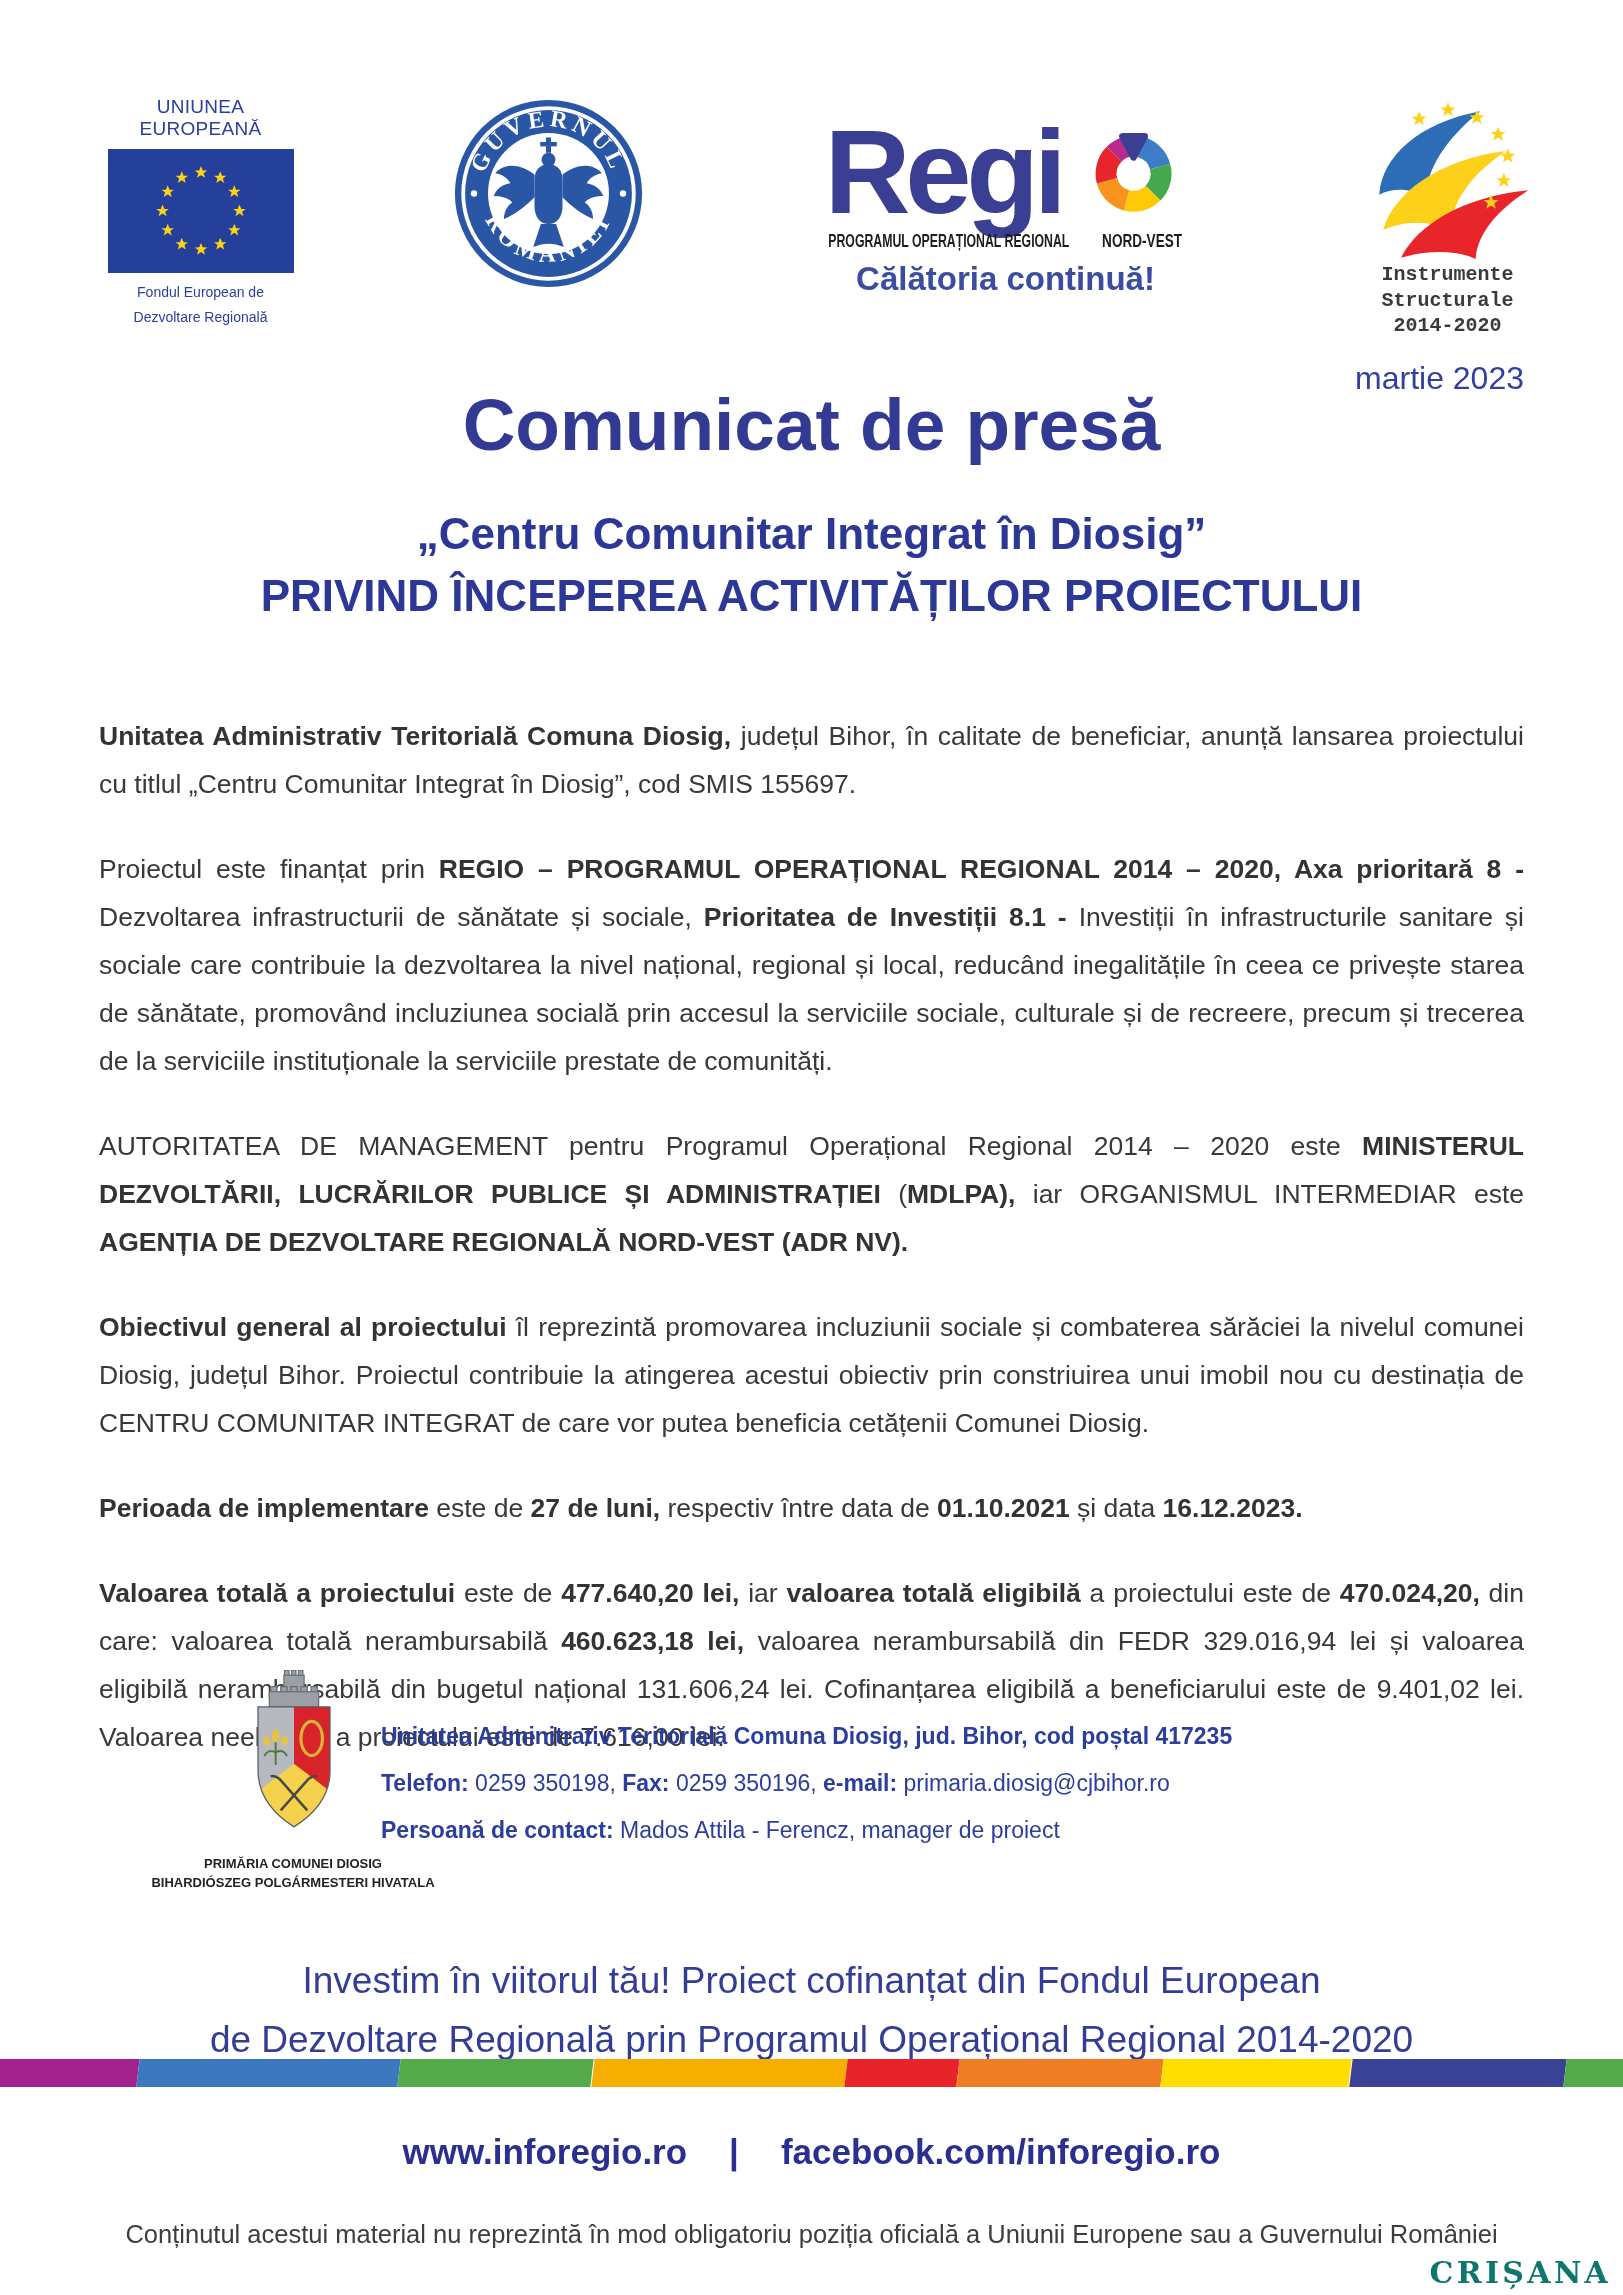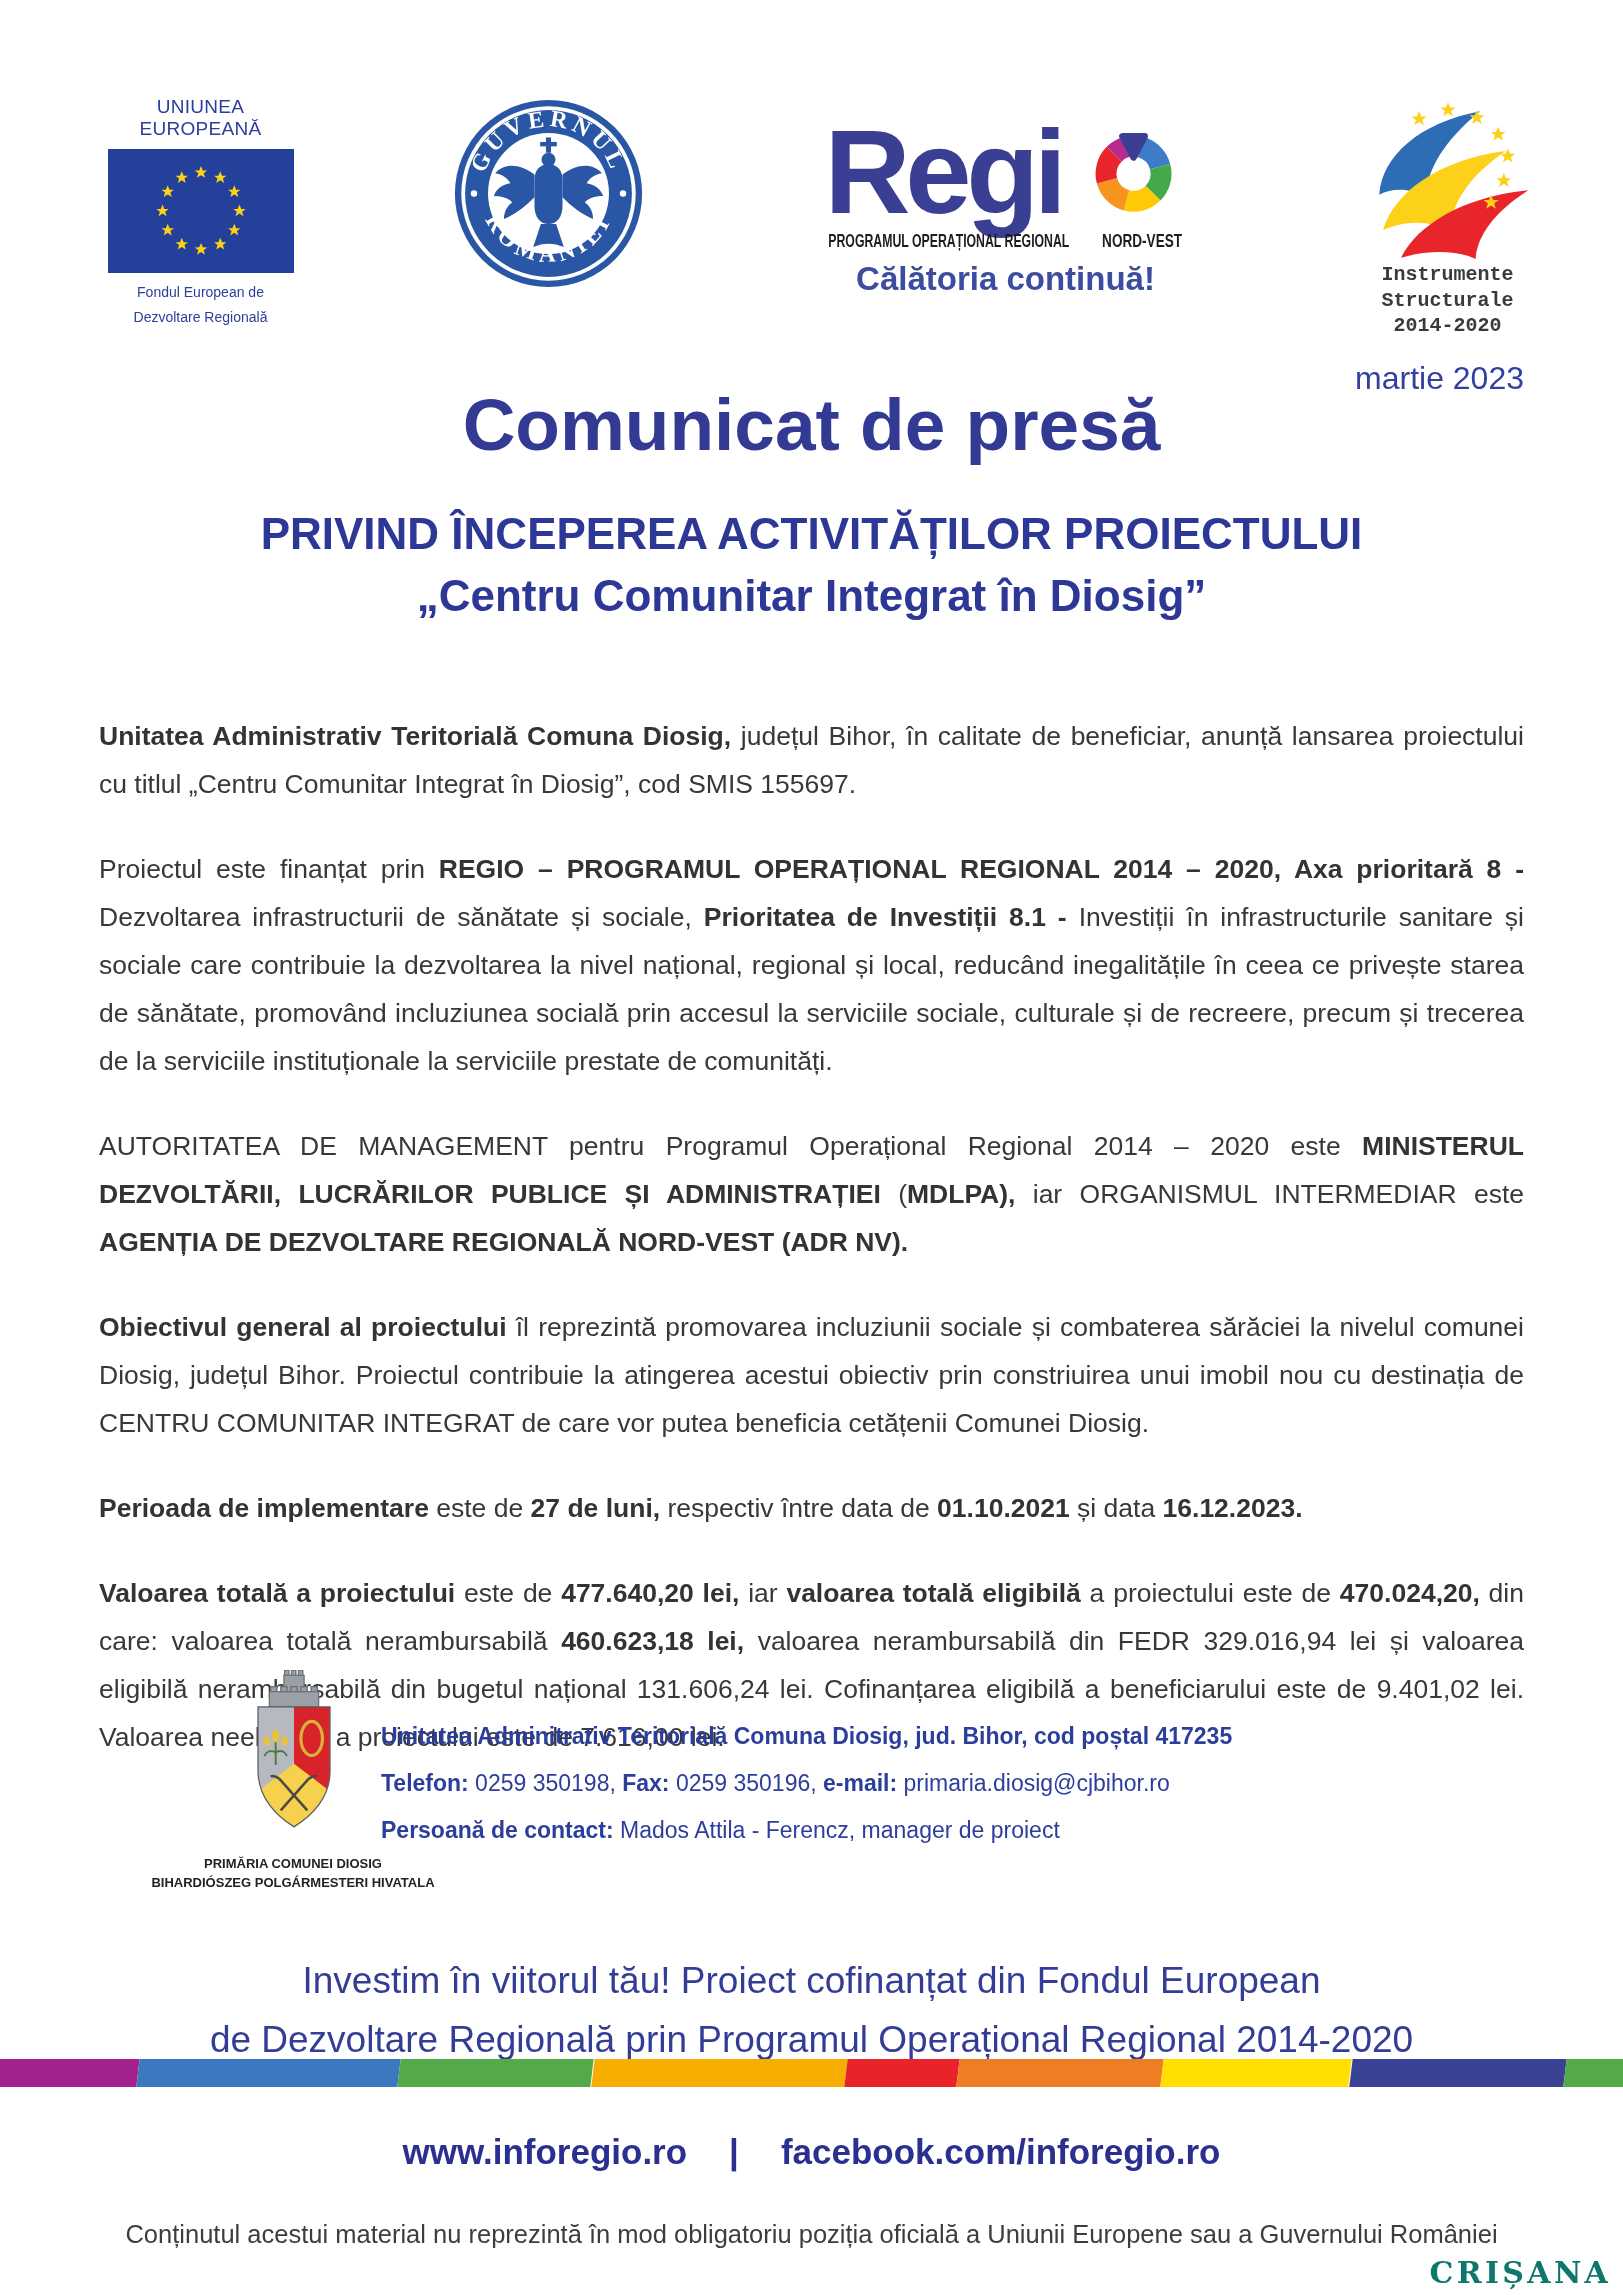--- a/index.html
+++ b/index.html
@@ -159,22 +159,22 @@
     </svg>
     <div class="is-caption" data-name="structural-instruments-caption">
       <div data-name="structural-instruments-caption-line1">Instrumente Structurale</div>
       <div data-name="structural-instruments-caption-line2">2014-2020</div>
     </div>
   </div>
 
   <div class="date-line" data-name="date-line">martie 2023</div>
   <div class="doc-title" data-name="page-title">Comunicat de presă</div>
   <div class="doc-subtitle" data-name="page-subtitle">
+    <div data-name="page-subtitle-line2">„Centru Comunitar Integrat în Diosig”</div>
     <div data-name="page-subtitle-line1">PRIVIND ÎNCEPEREA ACTIVITĂȚILOR PROIECTULUI</div>
-    <div data-name="page-subtitle-line2">„Centru Comunitar Integrat în Diosig”</div>
   </div>
 
   <div class="body-text" data-name="body-text">
     <p data-name="body-paragraph-beneficiary"><b data-name="text-run">Unitatea Administrativ Teritorială Comuna Diosig,</b><span data-name="text-run"> județul Bihor, în calitate de beneficiar, anunță lansarea proiectului cu titlul „Centru Comunitar Integrat în Diosig”, cod SMIS 155697.</span></p>
     <p data-name="body-paragraph-financing"><span data-name="text-run">Proiectul este finanțat prin </span><b data-name="text-run">REGIO – PROGRAMUL OPERAȚIONAL REGIONAL 2014 – 2020, Axa prioritară 8 - </b><span data-name="text-run">Dezvoltarea infrastructurii de sănătate și sociale, </span><b data-name="text-run">Prioritatea de Investiții 8.1 - </b><span data-name="text-run">Investiții în infrastructurile sanitare și sociale care contribuie la dezvoltarea la nivel național, regional și local, reducând inegalitățile în ceea ce privește starea de sănătate, promovând incluziunea socială prin accesul la serviciile sociale, culturale și de recreere, precum și trecerea de la serviciile instituționale la serviciile prestate de comunități.</span></p>
     <p data-name="body-paragraph-authority"><span data-name="text-run">AUTORITATEA DE MANAGEMENT pentru Programul Operațional Regional 2014 – 2020 este </span><b data-name="text-run">MINISTERUL DEZVOLTĂRII, LUCRĂRILOR PUBLICE ȘI ADMINISTRAȚIEI </b><span data-name="text-run">(</span><b data-name="text-run">MDLPA),</b><span data-name="text-run"> iar ORGANISMUL INTERMEDIAR este </span><b data-name="text-run">AGENȚIA DE DEZVOLTARE REGIONALĂ NORD-VEST (ADR NV).</b></p>
     <p data-name="body-paragraph-objective"><b data-name="text-run">Obiectivul general al proiectului</b><span data-name="text-run"> îl reprezintă promovarea incluziunii sociale și combaterea sărăciei la nivelul comunei Diosig, județul Bihor. Proiectul contribuie la atingerea acestui obiectiv prin constriuirea unui imobil nou cu destinația de CENTRU COMUNITAR INTEGRAT de care vor putea beneficia cetățenii Comunei Diosig.</span></p>
     <p data-name="body-paragraph-period"><b data-name="text-run">Perioada de implementare</b><span data-name="text-run"> este de </span><b data-name="text-run">27 de luni,</b><span data-name="text-run"> respectiv între data de </span><b data-name="text-run">01.10.2021</b><span data-name="text-run"> și data </span><b data-name="text-run">16.12.2023.</b></p>
     <p data-name="body-paragraph-value"><b data-name="text-run">Valoarea totală a proiectului</b><span data-name="text-run"> este de </span><b data-name="text-run">477.640,20 lei,</b><span data-name="text-run"> iar </span><b data-name="text-run">valoarea totală eligibilă</b><span data-name="text-run"> a proiectului este de </span><b data-name="text-run">470.024,20,</b><span data-name="text-run"> din care: valoarea totală nerambursabilă </span><b data-name="text-run">460.623,18 lei,</b><span data-name="text-run"> valoarea nerambursabilă din FEDR 329.016,94 lei și valoarea eligibilă nerambursabilă din bugetul național 131.606,24 lei. Cofinanțarea eligibilă a beneficiarului este de 9.401,02 lei. Valoarea neeligibilă a proiectului este de 7.616,00 lei.</span></p>
   </div>

